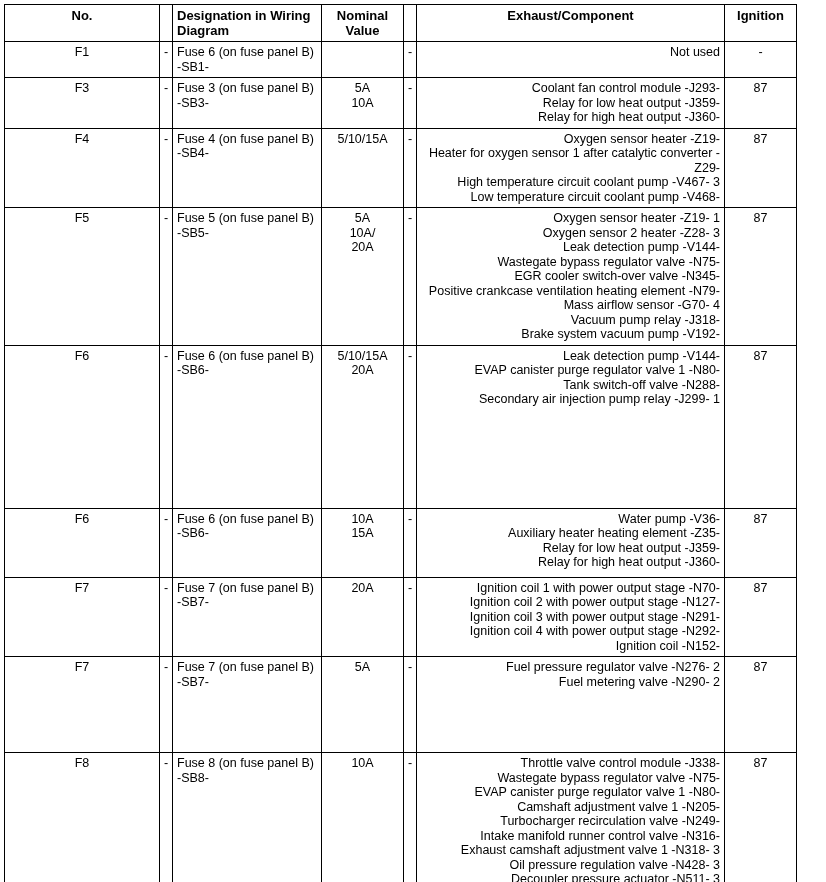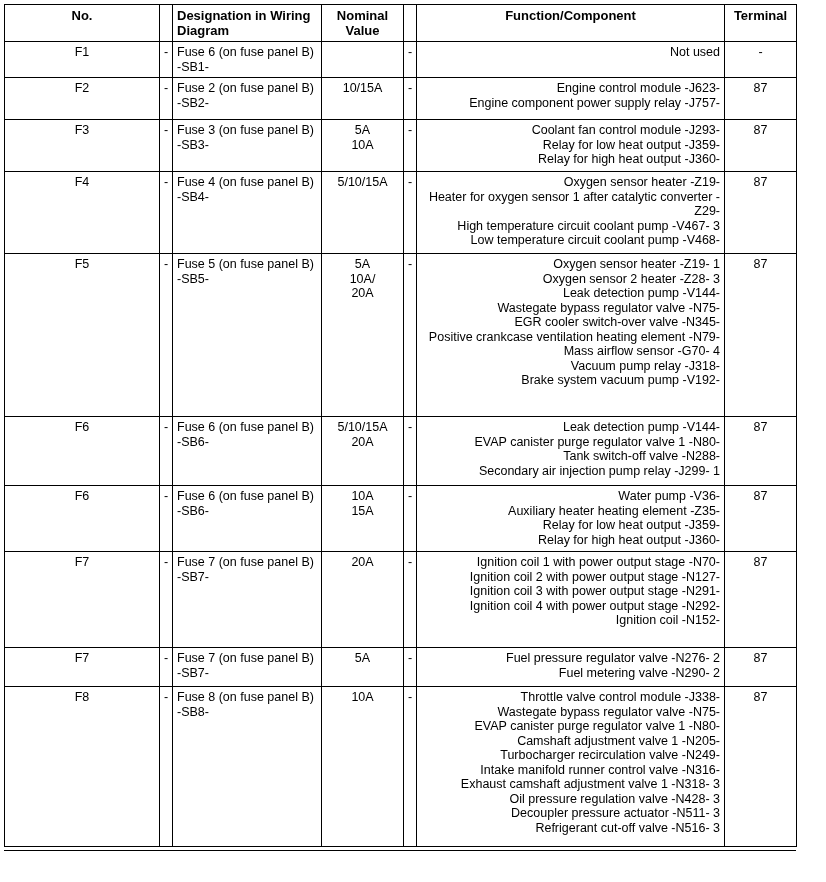--- a/index.html
+++ b/index.html
@@ -95,51 +95,37 @@
         <col class="c-fun">
         <col class="c-ter">
       </colgroup>
       <thead>
         <tr>
           <th>No.</th>
           <th></th>
           <th class="h-left">Designation in Wiring Diagram</th>
           <th>Nominal Value</th>
           <th></th>
-          <th>Function/Component</th>
-          <th>Terminal</th>
+          <th>Exhaust/Component</th>
+          <th>Ignition</th>
         </tr>
       </thead>
       <tbody id="rows">
   <tr>
     <td class="cell-no">F1</td>
     <td class="cell-dash">-</td>
     <td class="cell-des">Fuse 6 (on fuse panel B) -SB1-</td>
     <td class="cell-nom"></td>
     <td class="cell-dash">-</td>
     <td class="cell-fun">
               <div>Not used</div>
             </td>
     <td class="cell-ter">-</td>
   </tr>
 
-  <tr>
-    <td class="cell-no">F2</td>
-    <td class="cell-dash">-</td>
-    <td class="cell-des">Fuse 2 (on fuse panel B) -SB2-</td>
-    <td class="cell-nom">
-              <div>10/15A</div>
-            </td>
-    <td class="cell-dash">-</td>
-    <td class="cell-fun">
-              <div>Engine control module -J623-</div>
-              <div>Engine component power supply relay -J757-</div>
-            </td>
-    <td class="cell-ter">87</td>
-  </tr>
 
   <tr>
     <td class="cell-no">F3</td>
     <td class="cell-dash">-</td>
     <td class="cell-des">Fuse 3 (on fuse panel B) -SB3-</td>
     <td class="cell-nom">
               <div>5A</div>
               <div>10A</div>
             </td>
     <td class="cell-dash">-</td>

